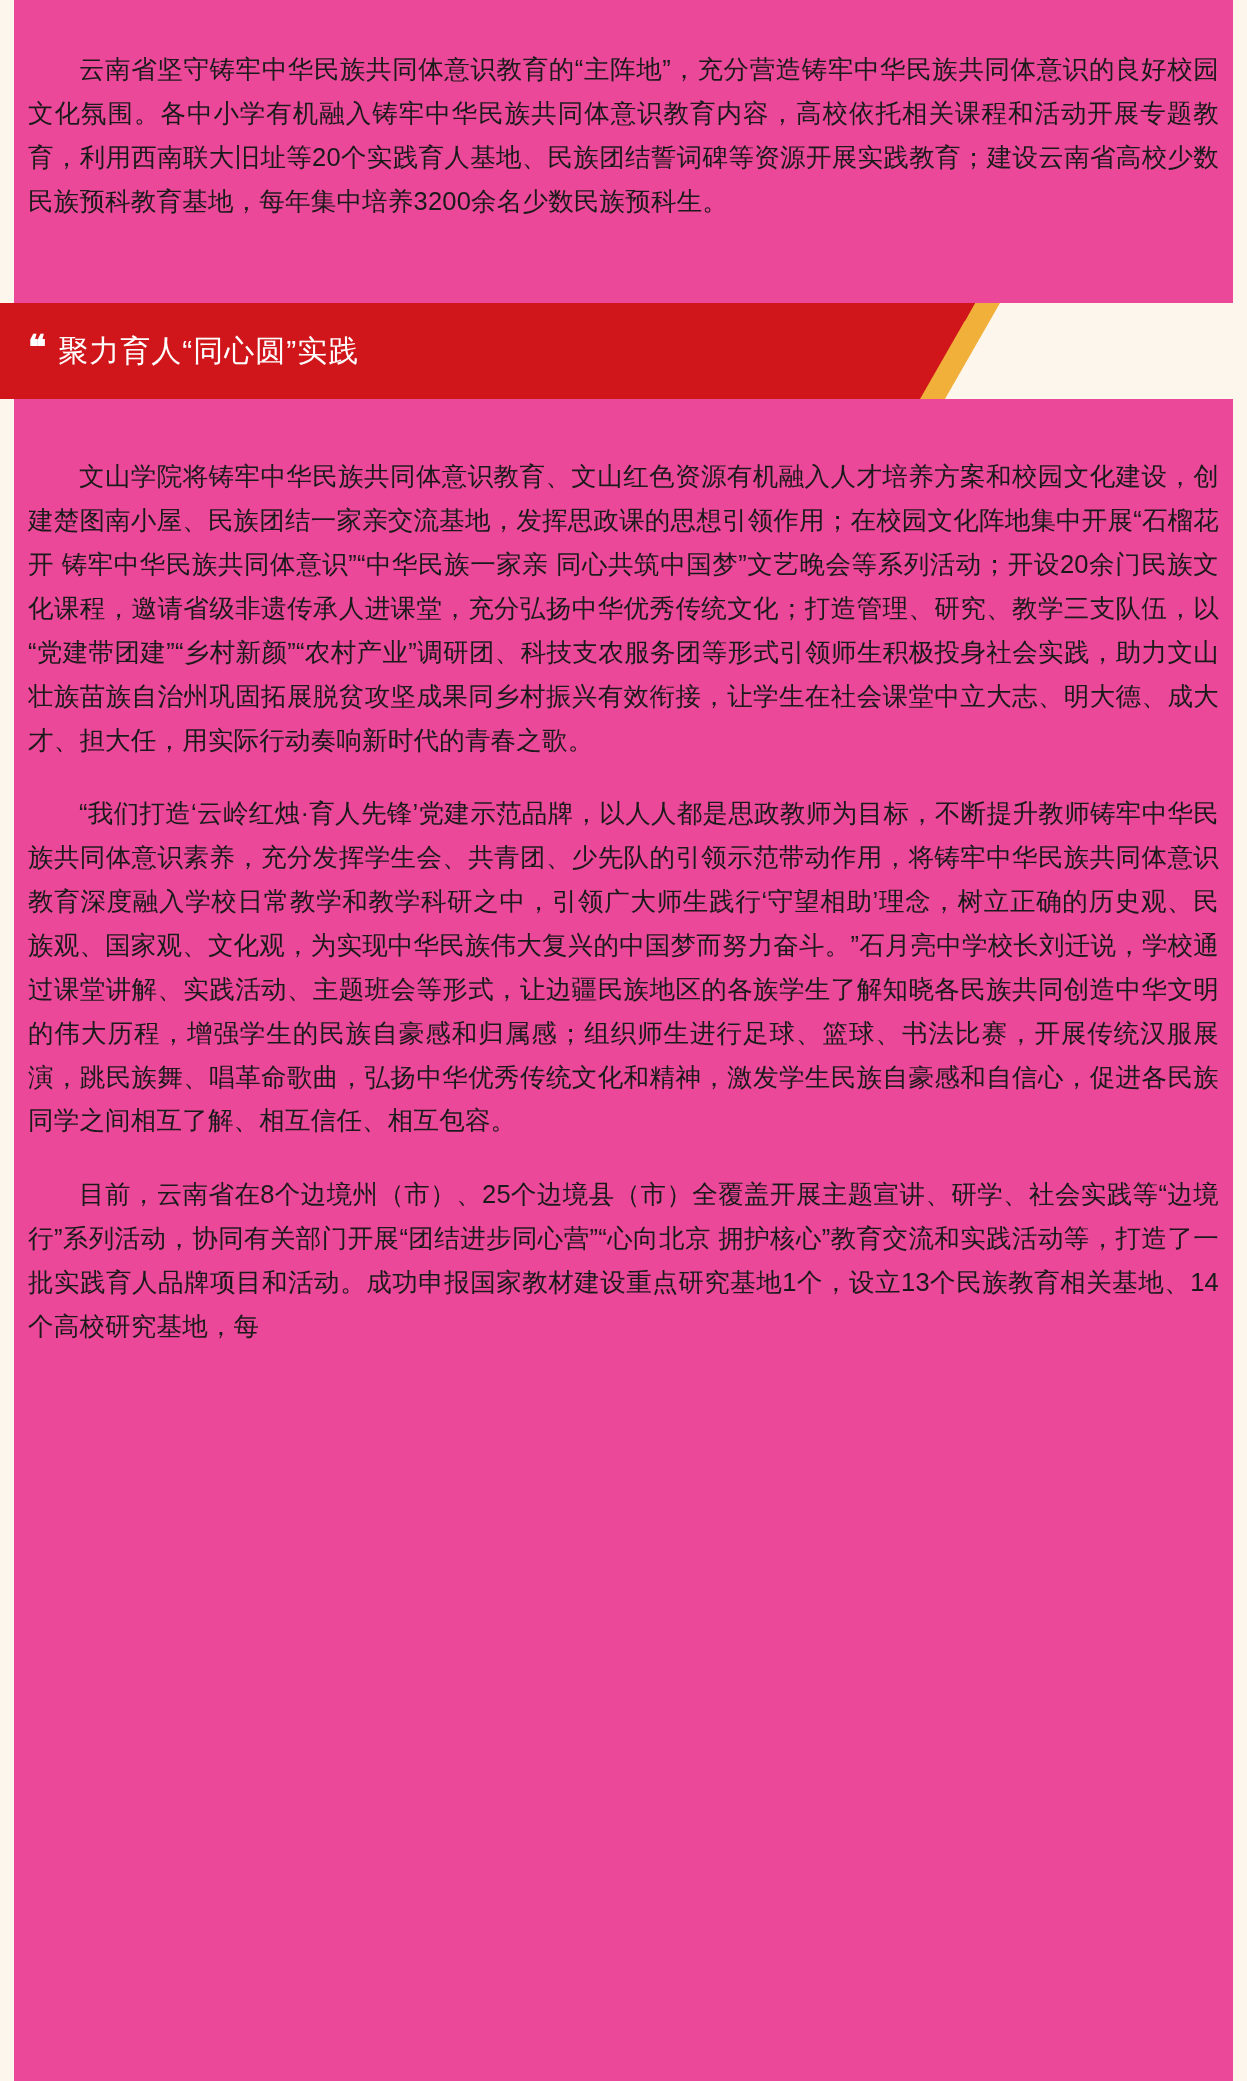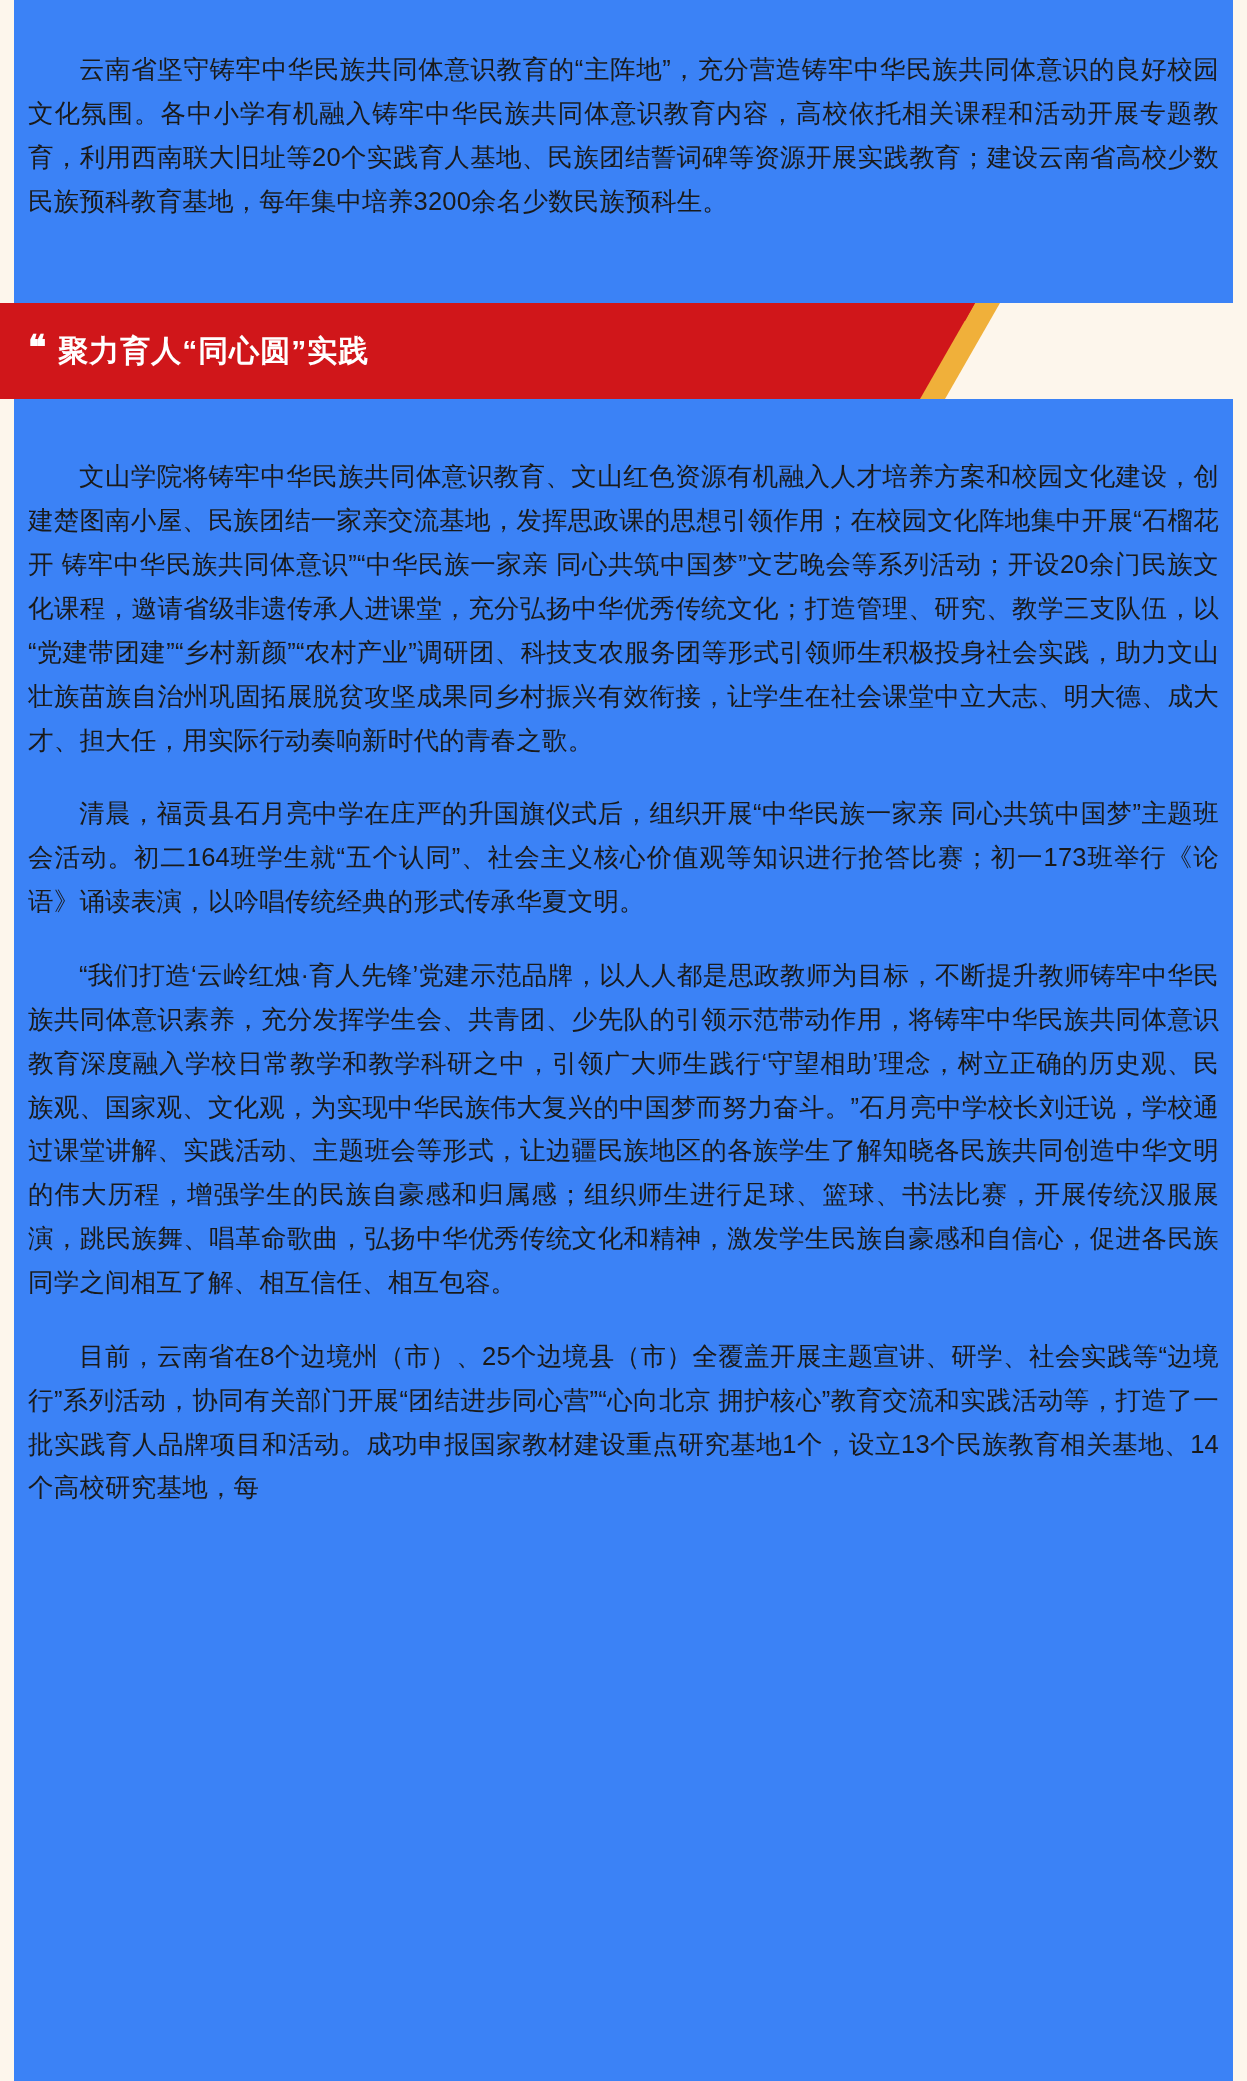--- a/index.html
+++ b/index.html
@@ -10,21 +10,21 @@
   body {
     width: 1247px;
     min-height: 2081px;
     font-family: "Liberation Sans", "DejaVu Sans", sans-serif;
     color: #1b1b1b;
   }
   .page {
     position: relative;
     width: 1247px;
     min-height: 2081px;
-    background: #3b82f6;
+    background: #ec4899;
     box-sizing: border-box;
     padding: 0 0 0 0;
     overflow: hidden;
   }
   
   .page::before,
   .page::after {
     content: "";
     position: absolute;
     top: 0;
@@ -92,21 +92,21 @@
     font-size: 34px;
     line-height: 1;
     font-weight: 700;
     font-family: "Liberation Serif", "DejaVu Serif", serif;
     transform: translateY(-3px);
     letter-spacing: -2px;
   }
   .banner-title {
     color: #ffffff;
     font-size: 30px;
-    font-weight: 700;
+    font-weight: 400;
     letter-spacing: 1px;
     white-space: nowrap;
   }
 
   .body-section {
     padding-top: 30px;
     padding-bottom: 40px;
   }
   .body-section .para {
     margin-bottom: 30px;
@@ -134,18 +134,17 @@
       </svg>
       <div class="banner-content">
         <span class="quote-mark">❝</span>
         <span class="banner-title">聚力育人“同心圆”实践</span>
       </div>
     </div>
   </div>
 
   <section class="block body-section">
     <p class="para">文山学院将铸牢中华民族共同体意识教育、文山红色资源有机融入人才培养方案和校园文化建设，创建楚图南小屋、民族团结一家亲交流基地，发挥思政课的思想引领作用；在校园文化阵地集中开展“石榴花开 铸牢中华民族共同体意识”“中华民族一家亲 同心共筑中国梦”文艺晚会等系列活动；开设20余门民族文化课程，邀请省级非遗传承人进课堂，充分弘扬中华优秀传统文化；打造管理、研究、教学三支队伍，以“党建带团建”“乡村新颜”“农村产业”调研团、科技支农服务团等形式引领师生积极投身社会实践，助力文山壮族苗族自治州巩固拓展脱贫攻坚成果同乡村振兴有效衔接，让学生在社会课堂中立大志、明大德、成大才、担大任，用实际行动奏响新时代的青春之歌。</p>
-    <p class="para">清晨，福贡县石月亮中学在庄严的升国旗仪式后，组织开展“中华民族一家亲 同心共筑中国梦”主题班会活动。初二164班学生就“五个认同”、社会主义核心价值观等知识进行抢答比赛；初一173班举行《论语》诵读表演，以吟唱传统经典的形式传承华夏文明。</p>
     <p class="para">“我们打造‘云岭红烛·育人先锋’党建示范品牌，以人人都是思政教师为目标，不断提升教师铸牢中华民族共同体意识素养，充分发挥学生会、共青团、少先队的引领示范带动作用，将铸牢中华民族共同体意识教育深度融入学校日常教学和教学科研之中，引领广大师生践行‘守望相助’理念，树立正确的历史观、民族观、国家观、文化观，为实现中华民族伟大复兴的中国梦而努力奋斗。”石月亮中学校长刘迁说，学校通过课堂讲解、实践活动、主题班会等形式，让边疆民族地区的各族学生了解知晓各民族共同创造中华文明的伟大历程，增强学生的民族自豪感和归属感；组织师生进行足球、篮球、书法比赛，开展传统汉服展演，跳民族舞、唱革命歌曲，弘扬中华优秀传统文化和精神，激发学生民族自豪感和自信心，促进各民族同学之间相互了解、相互信任、相互包容。</p>
     <p class="para">目前，云南省在8个边境州（市）、25个边境县（市）全覆盖开展主题宣讲、研学、社会实践等“边境行”系列活动，协同有关部门开展“团结进步同心营”“心向北京 拥护核心”教育交流和实践活动等，打造了一批实践育人品牌项目和活动。成功申报国家教材建设重点研究基地1个，设立13个民族教育相关基地、14个高校研究基地，每</p>
   </section>
 
 </div>
 
 </body></html>

